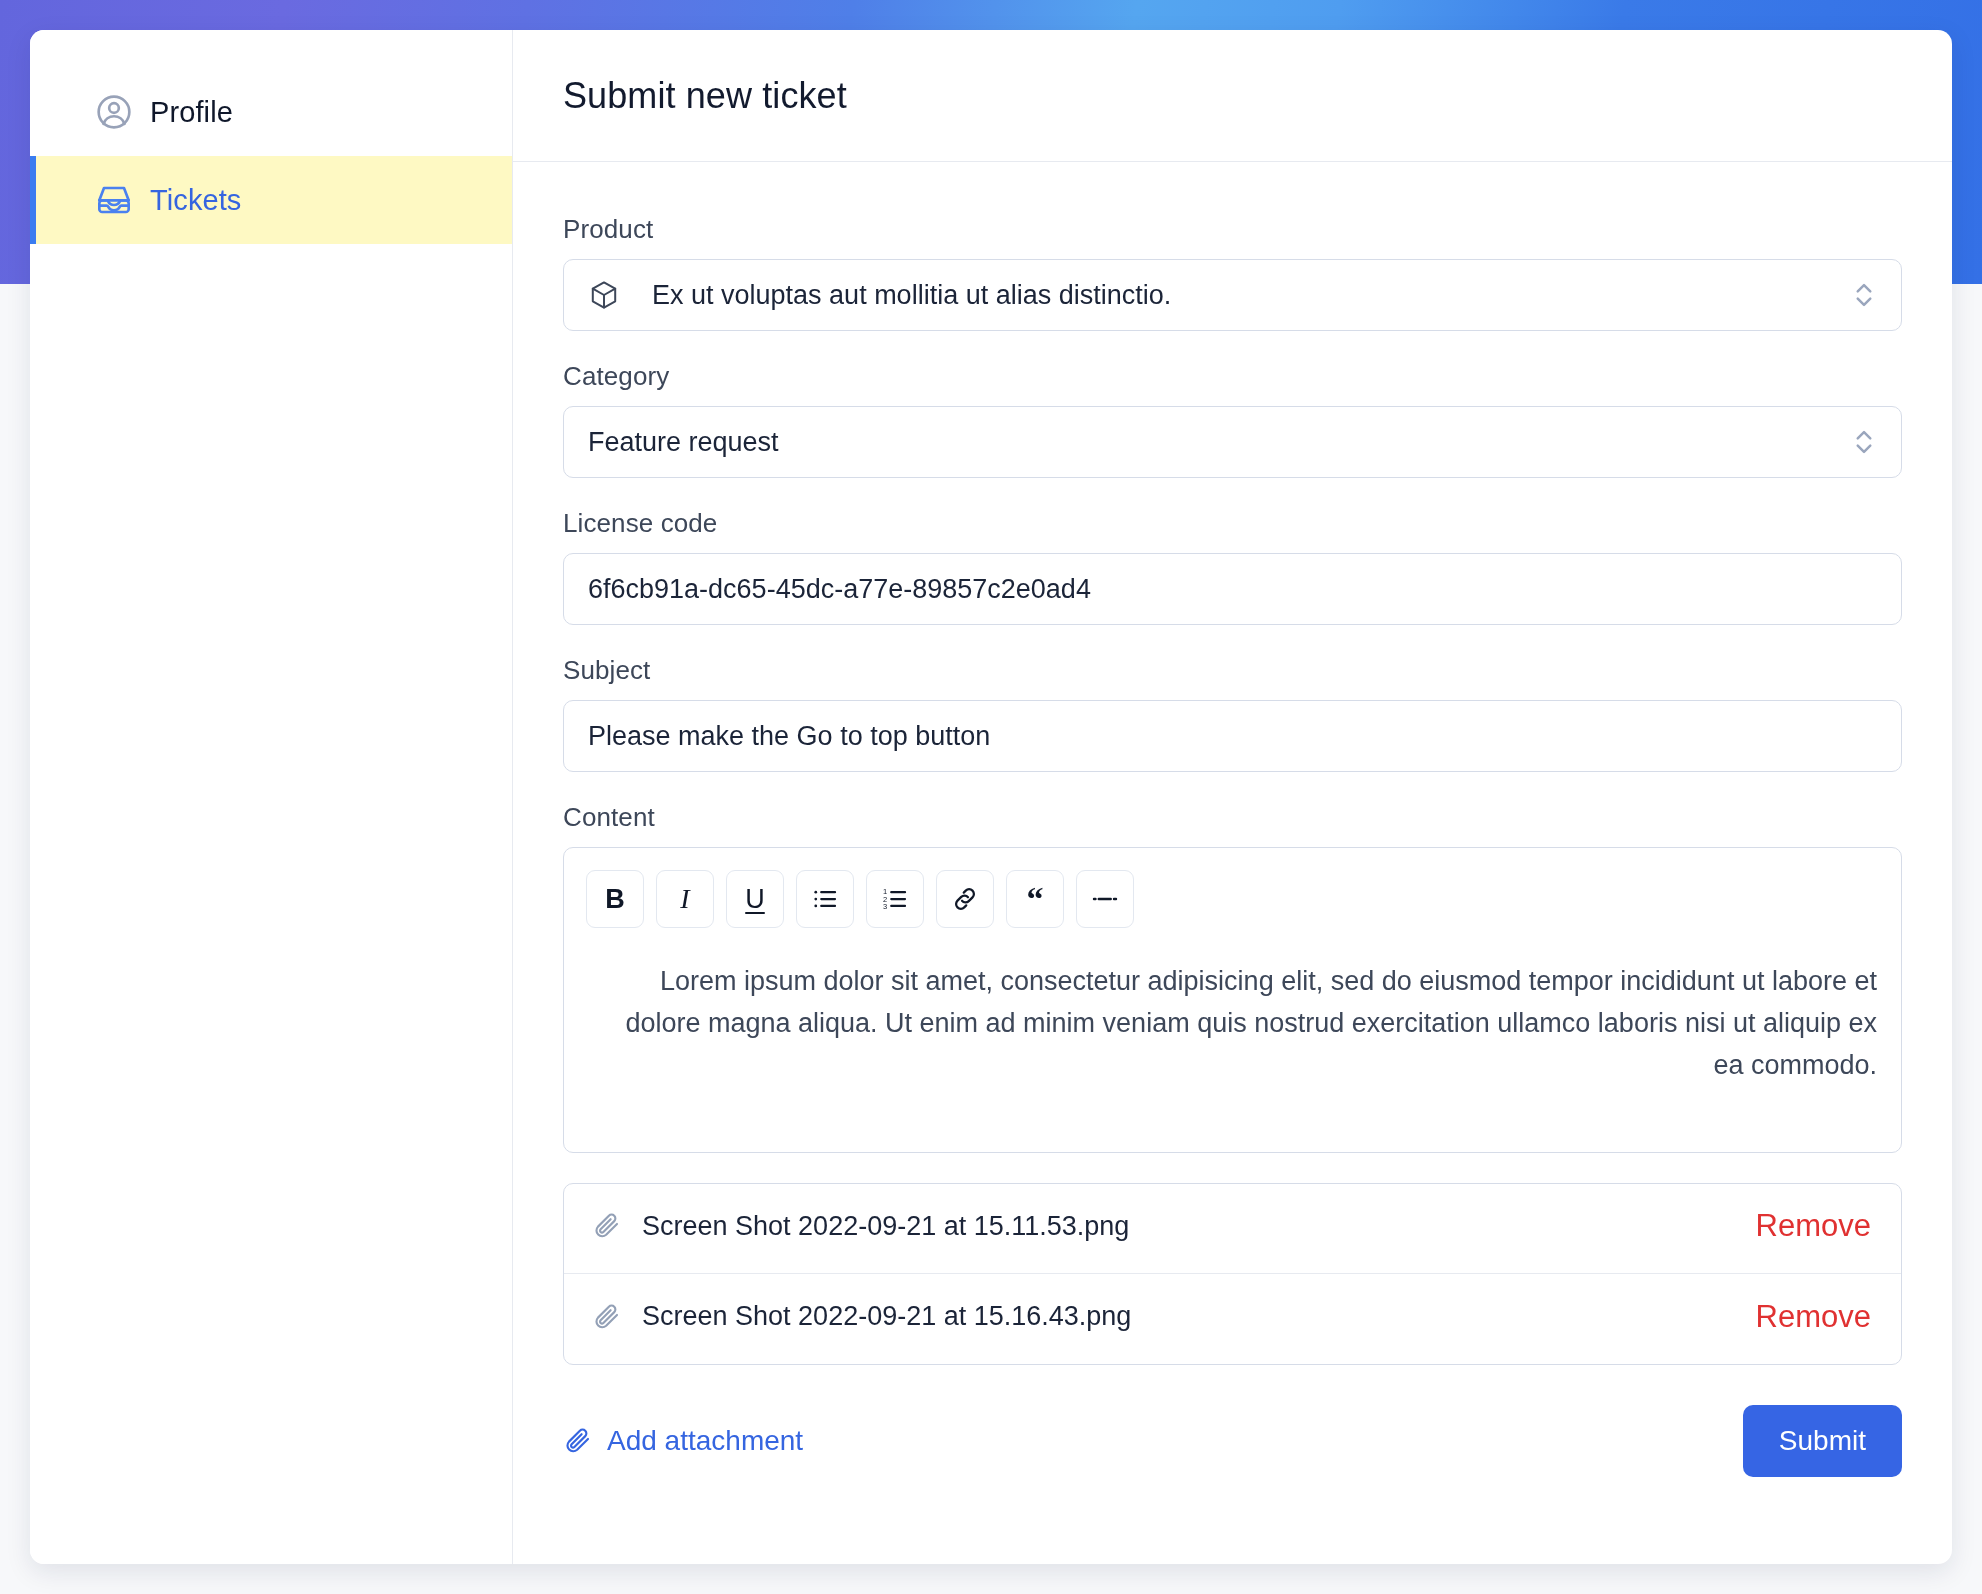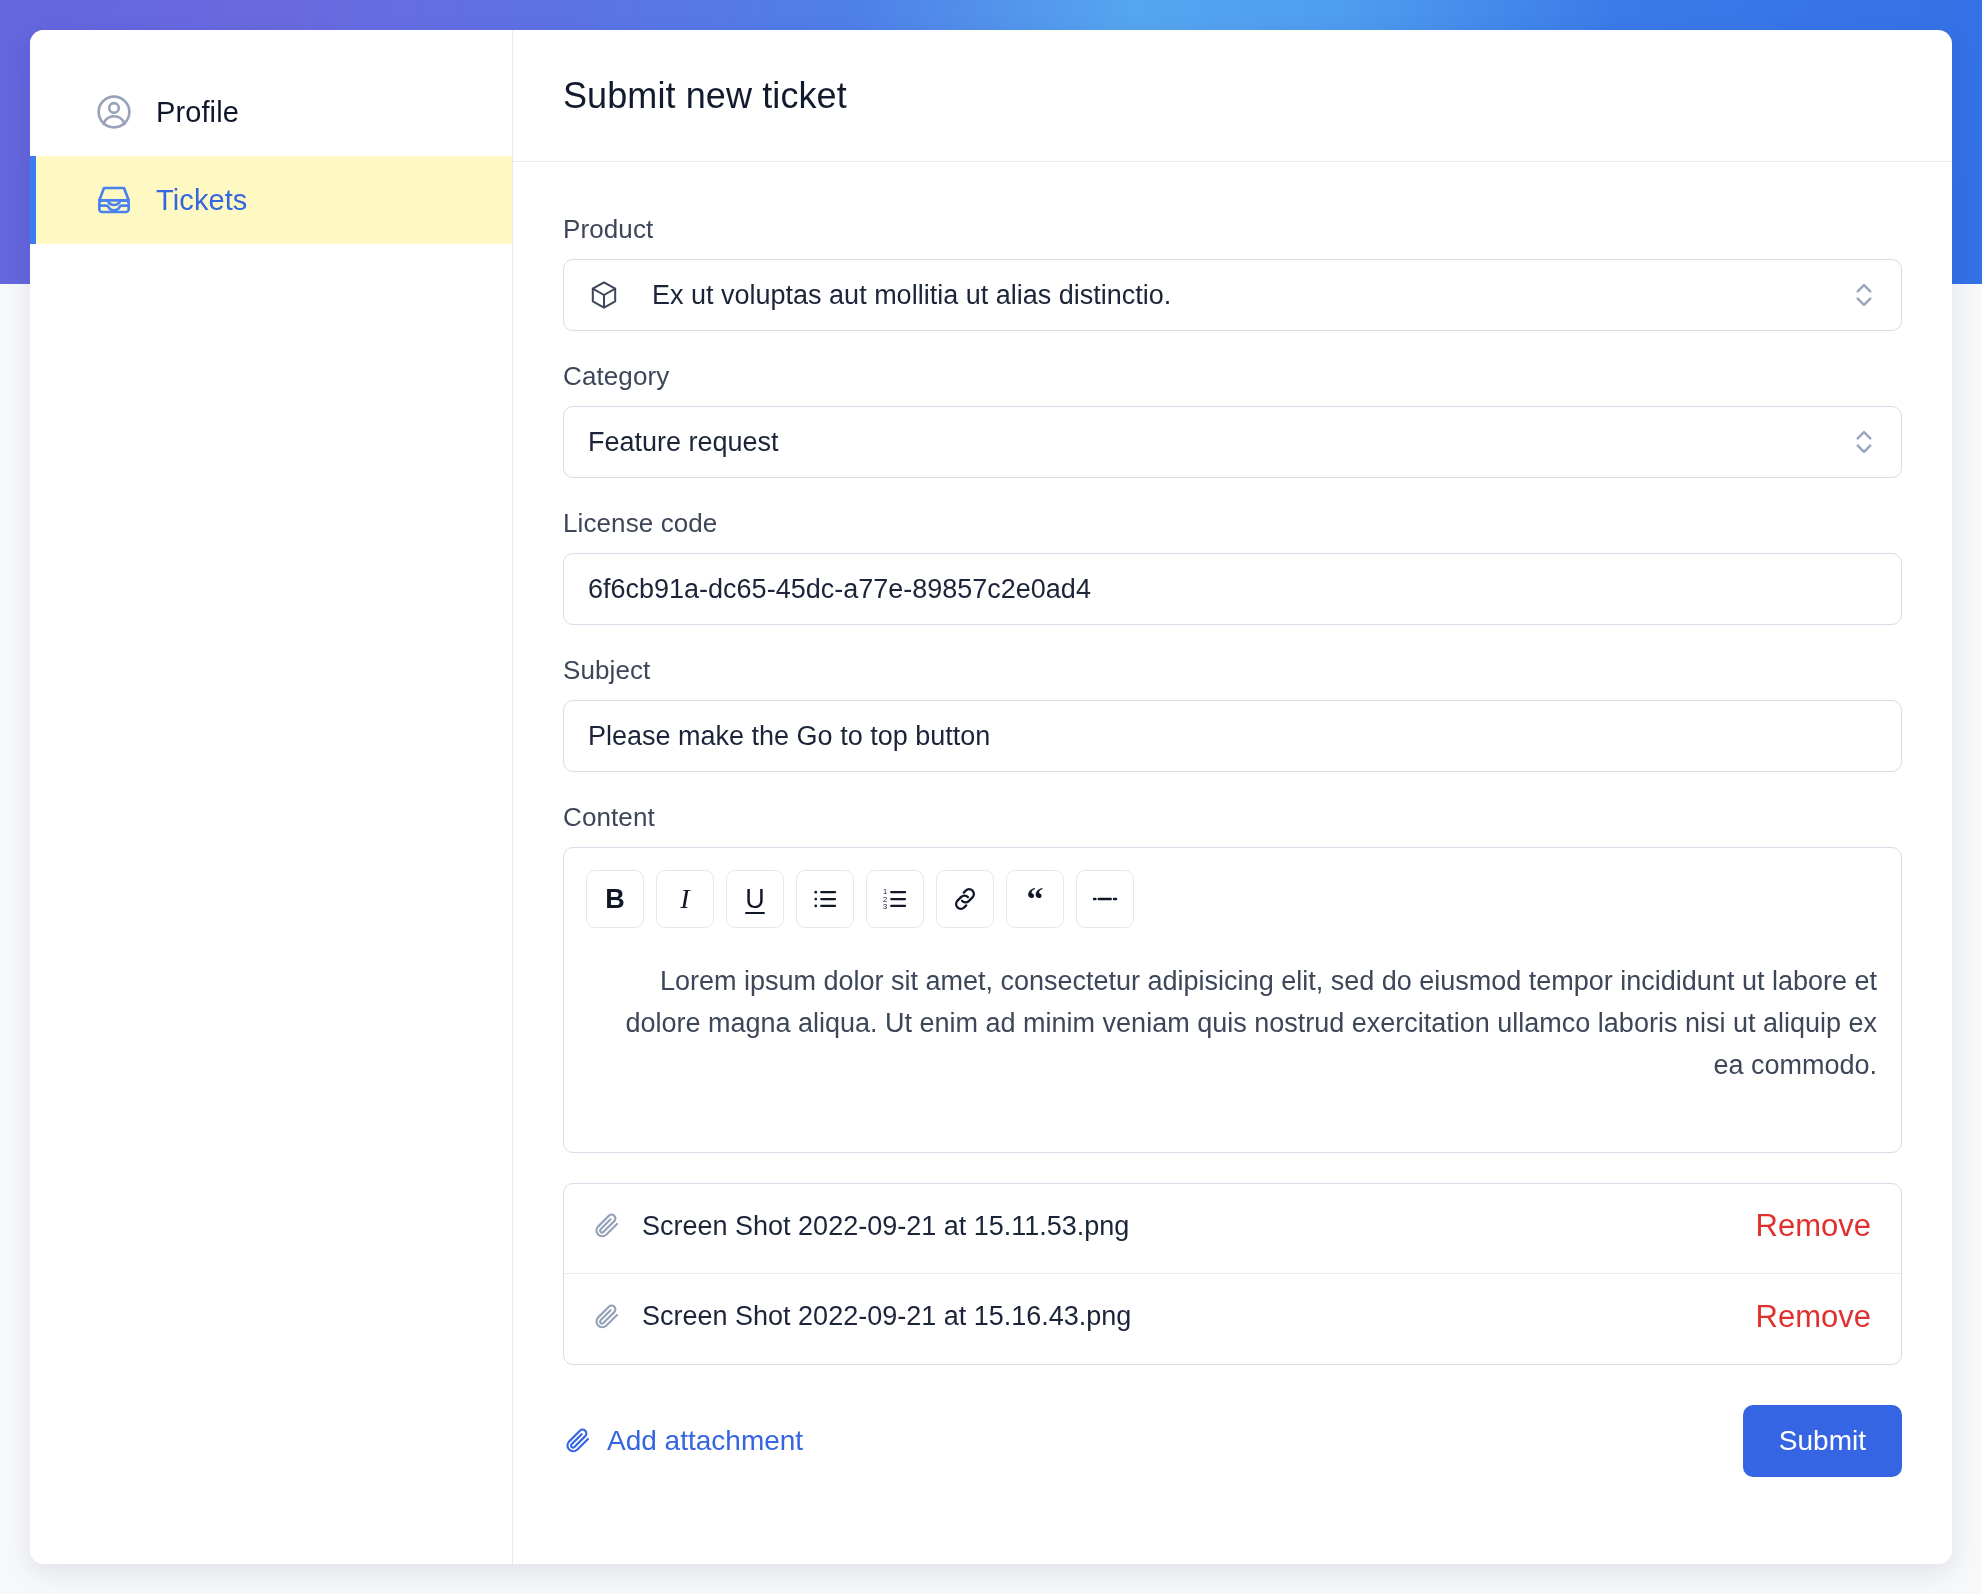--- a/index.html
+++ b/index.html
@@ -44,21 +44,21 @@
     width: 483px;
     flex: 0 0 483px;
     border-right: 1px solid #e7eaf0;
     padding-top: 38px;
     background: #fff;
   }
 
   .nav-item {
     display: flex;
     align-items: center;
-    gap: 22px;
+    gap: 16px;
     height: 88px;
     padding-left: 58px;
     border-left: 6px solid transparent;
     cursor: pointer;
   }
   .nav-item .nav-label {
     font-size: 29px;
     color: #0f172a;
     letter-spacing: .1px;
   }

